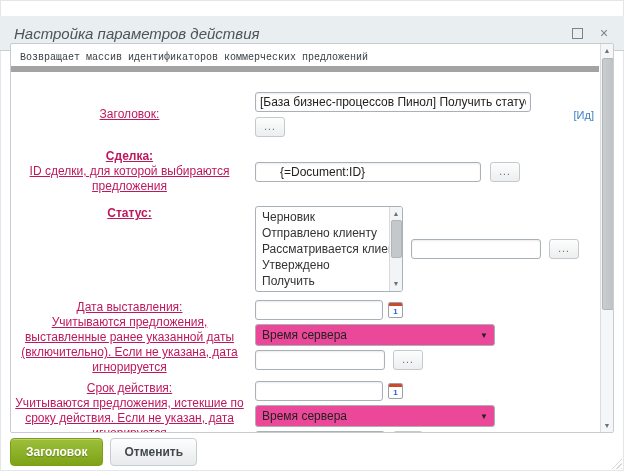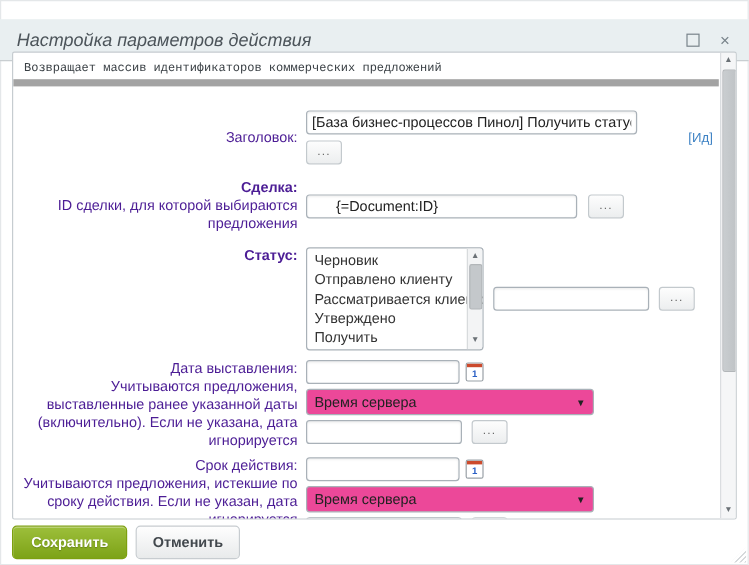--- a/index.html
+++ b/index.html
@@ -42,22 +42,22 @@
   .vscroll .arr.down{bottom:0;}
   .vscroll .thumb{
     position:absolute;left:1px;top:14px;width:10px;height:250px;
     background:linear-gradient(90deg,#c9cdd0,#bfc3c6);
     border:1px solid #b2b6b9;border-radius:2px;cursor:pointer;
   }
   
   .form{padding-top:20px;width:calc(100% - 14px);box-sizing:border-box;}
   .row{display:flex;margin-bottom:12px;}
   .lbl{
-    width:244px;flex-shrink:0;text-align:right;padding-right:7px;
-    box-sizing:border-box;font-size:12px;color:#4c1d95;line-height:15px;
+    width:244px;flex-shrink:0;text-align:center;padding-right:7px;
+    box-sizing:border-box;font-size:12px;color:#be185d;line-height:15px;text-decoration:underline;
   }
   .bold{font-weight:bold;}
   .txt{
     height:20px;border:1px solid #a9b1b8;border-radius:3px;
     box-shadow:inset 0 1px 2px rgba(0,0,0,.08);
     font-size:12px;padding:0 4px;color:#222;box-sizing:border-box;
     font-family:"Liberation Sans",sans-serif;background:#fff;
   }
   .dots{
     width:30px;height:20px;border:1px solid #c3c9cd;border-radius:3px;
@@ -251,17 +251,17 @@
   </div>
 
   <div class="vscroll">
     <div class="arr up">▲</div>
     <div class="thumb"></div>
     <div class="arr down">▼</div>
   </div>
 </div>
 
 <div class="footer">
-  <button class="btn-save">Сохранить</button>
+  <button class="btn-save">Заголовок</button>
   <button class="btn-cancel">Отменить</button>
 </div>
 
 <div class="resize-grip"></div>
 
 </body></html>

